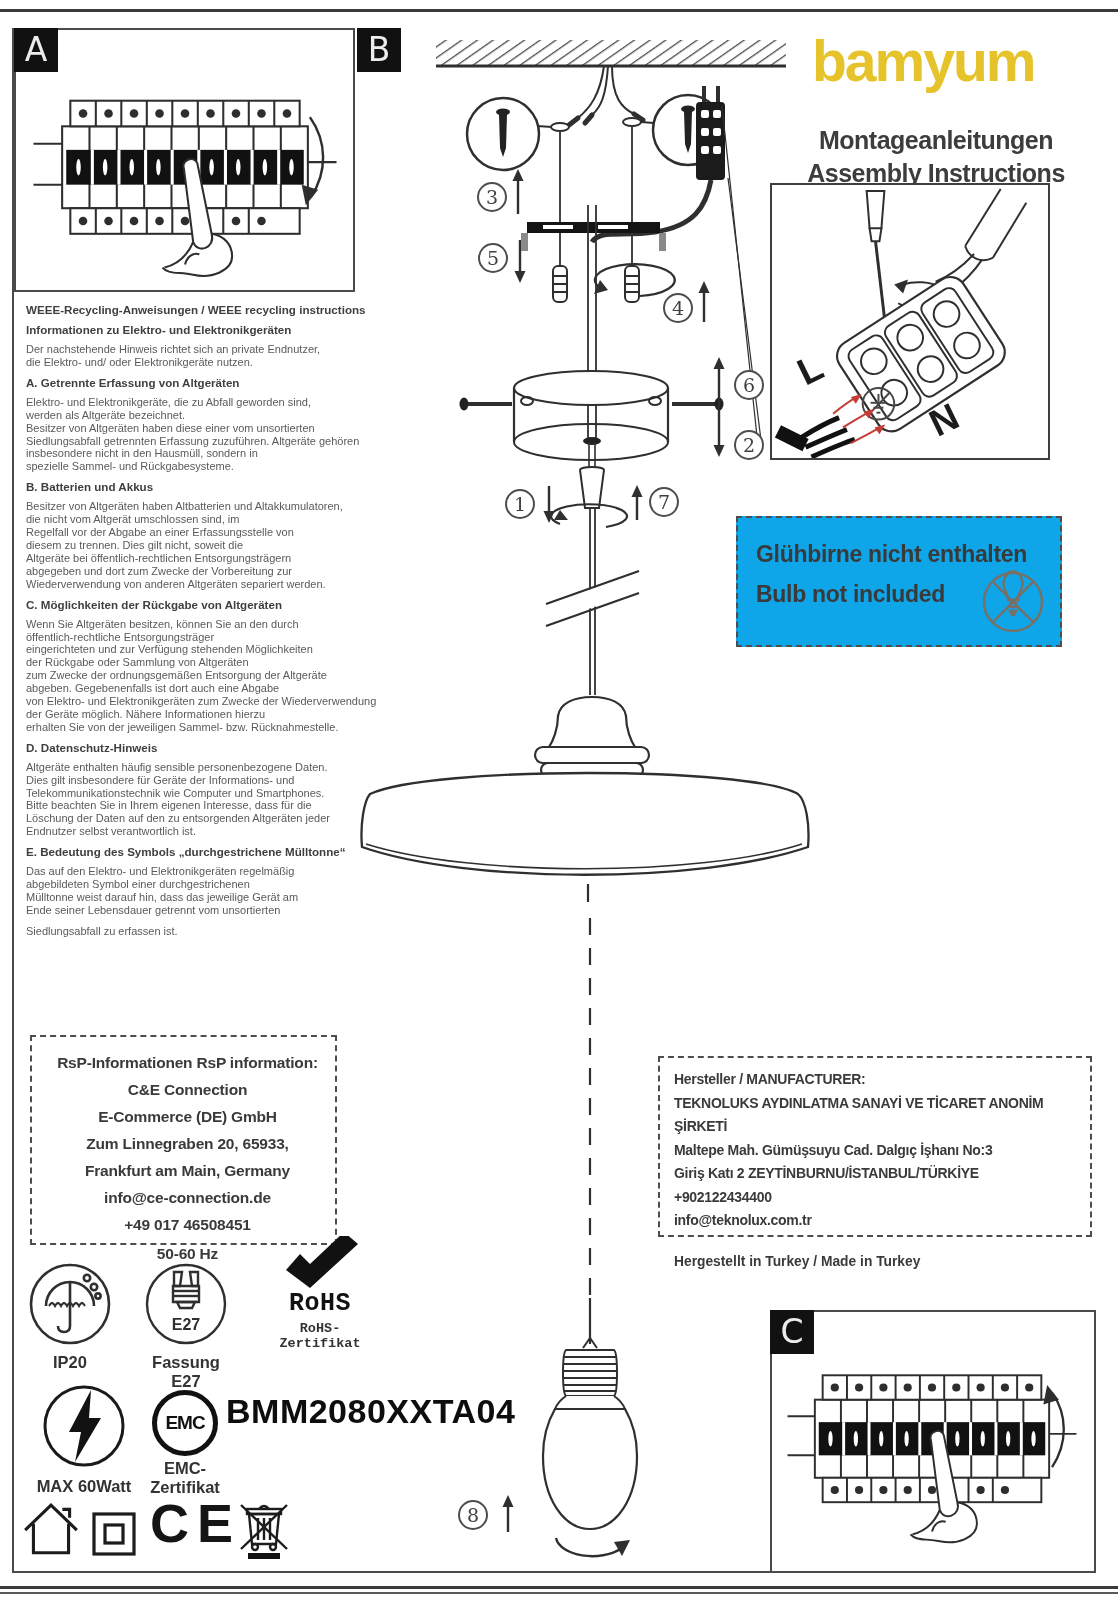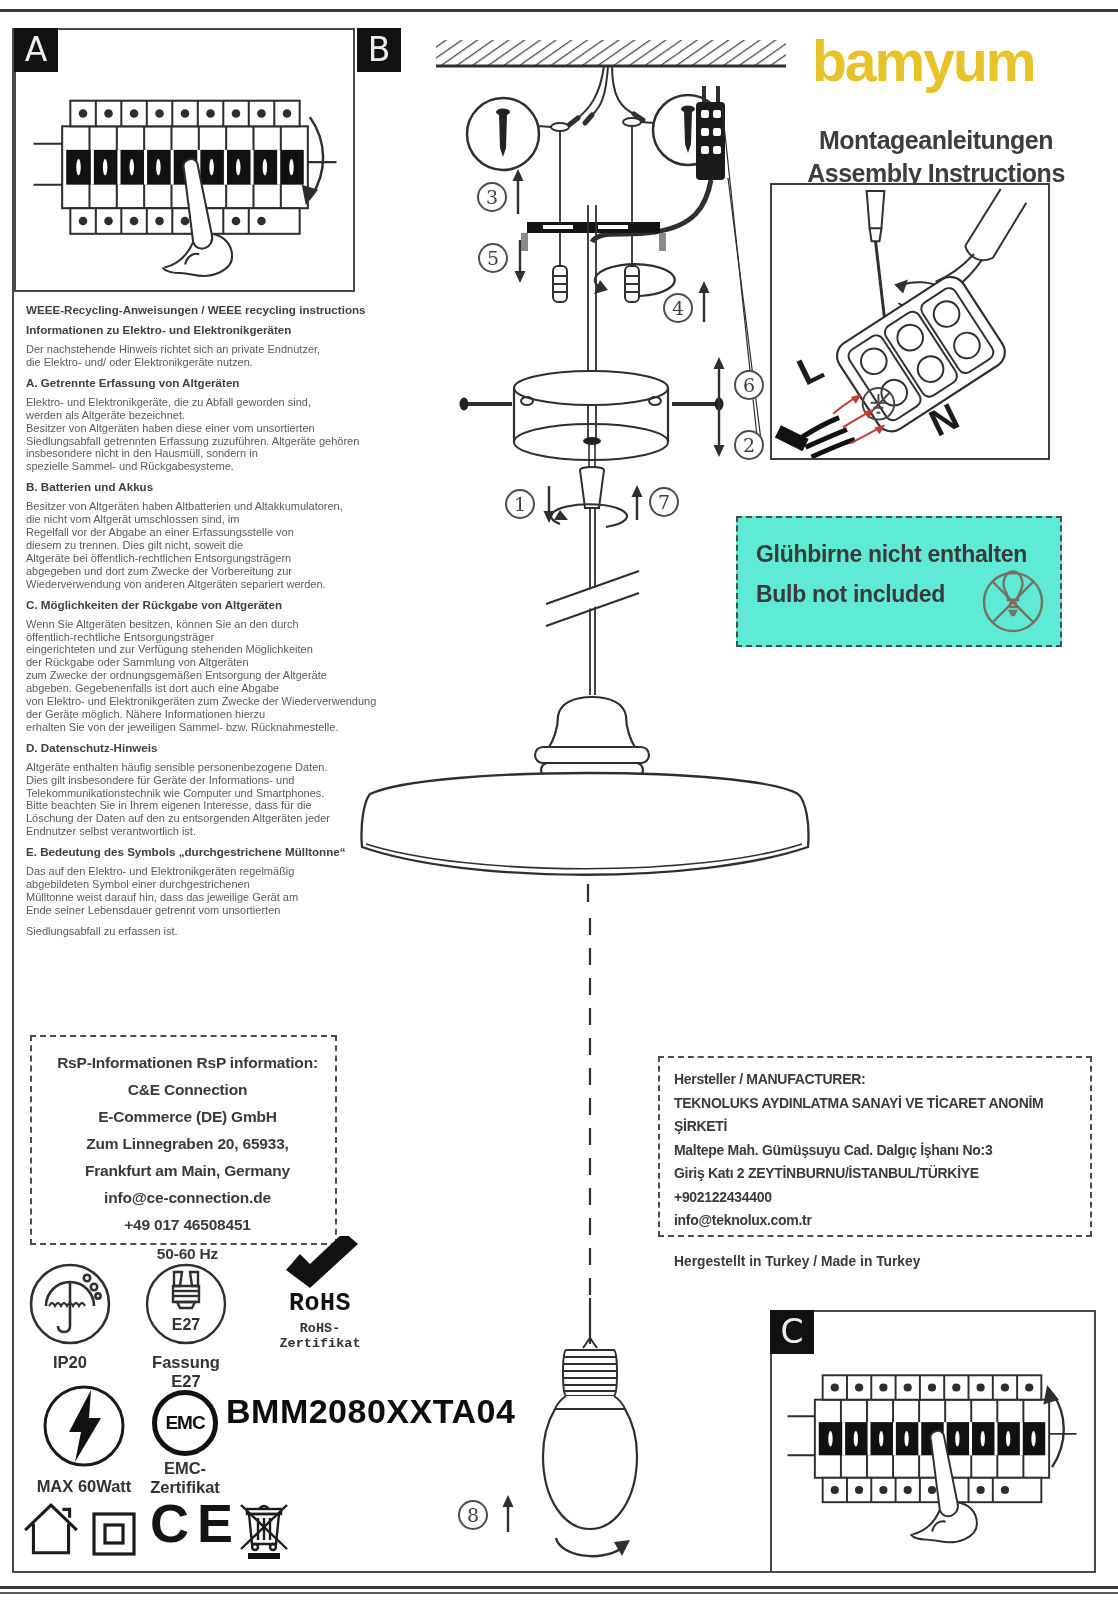--- a/index.html
+++ b/index.html
@@ -29,21 +29,21 @@
                 font-size:57px; font-weight:bold; letter-spacing:-2px; color:#e6c32a; }
   .brand-sub { position:absolute; left:788px; top:100px; width:296px; text-align:center;
                font-size:25px; font-weight:bold; color:#3d3d3d; letter-spacing:-0.5px; line-height:33px;margin-top:24px; }
 
   
   .detailbox { position:absolute; left:770px; top:183px; width:280px; height:277px;
                border:2px solid #3f3f3f; background:#fff; }
 
   
   .bulbnote { position:absolute; left:736px; top:516px; width:326px; height:131px;
-              border:2px dashed #4d4d4d; background:#5eead4; padding:16px 0 0 18px; }
+              border:2px dashed #4d4d4d; background:#0ea5e9; padding:16px 0 0 18px; }
   .bulbnote .t { font-size:23px; font-weight:600; color:#3a3a3a; line-height:40px; letter-spacing:-0.3px; }
   .bulbnote-icon { position:absolute; right:14px; bottom:10px; }
 
   
   .weee { position:absolute; left:26px; top:296px; width:412px; color:#5a5a5a; }
   .weee .wh { font-size:11.6px; font-weight:bold; color:#3f3f3f; margin:7px 0 7px 0; }
   .weee .wp { font-size:11px; line-height:12.9px; white-space:pre-line; }
 
   
   .rsp { position:absolute; left:30px; top:1035px; width:307px; height:210px;

